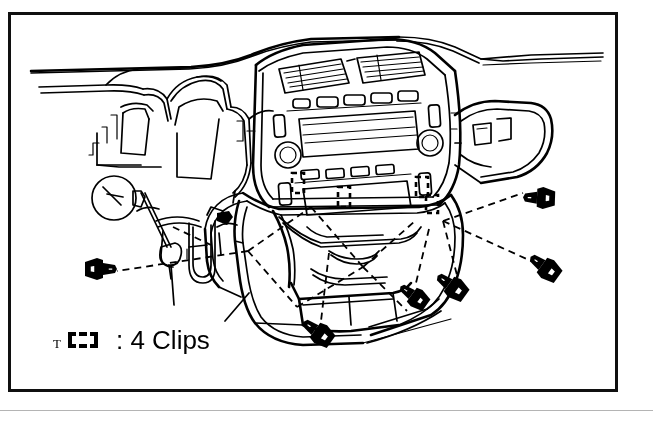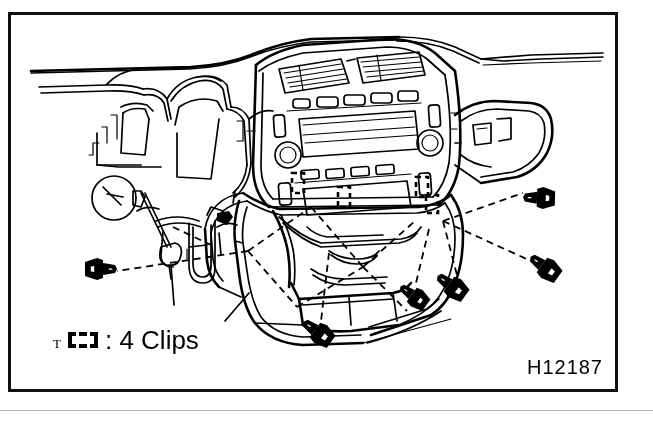--- a/index.html
+++ b/index.html
@@ -73,20 +73,21 @@
   .cg-r  { right: 0;  top: 0;   width: 4px;  height: 16px; }
   .cg-bl { left: 0;   bottom: 0;width: 8px;  height: 4px; }
   .cg-br { right: 0;  bottom: 0;width: 8px;  height: 4px; }
   .cg-bm { left: 11px;bottom: 0;width: 8px;  height: 4px; }
   .legend-text {
     font-size: 26px;
     color: #000;
     line-height: 1;
     font-family: "Liberation Sans", sans-serif;
     letter-spacing: 0px;
+    margin-left: 11px;
   }
   #figure-code {
     position: absolute;
     right: 12px;
     bottom: 10px;
     font-size: 20px;
     letter-spacing: 1px;
     color: #000;
     font-family: "Liberation Sans", sans-serif;
   }
@@ -373,19 +374,18 @@
           <i class="cg-tr"></i>
         <i class="cg-l"></i>
           <i class="cg-r"></i>
         <i class="cg-bl"></i>
           <i class="cg-bm"></i>
           <i class="cg-br"></i>
       </span>
       <span class="legend-text">: 4 Clips</span>
     </div>
 
-    <div id="figure-code">H12187</div>
 
   </div>
 
   <div id="bottom-rule"></div>
 
 </div>
 
 </body></html>

